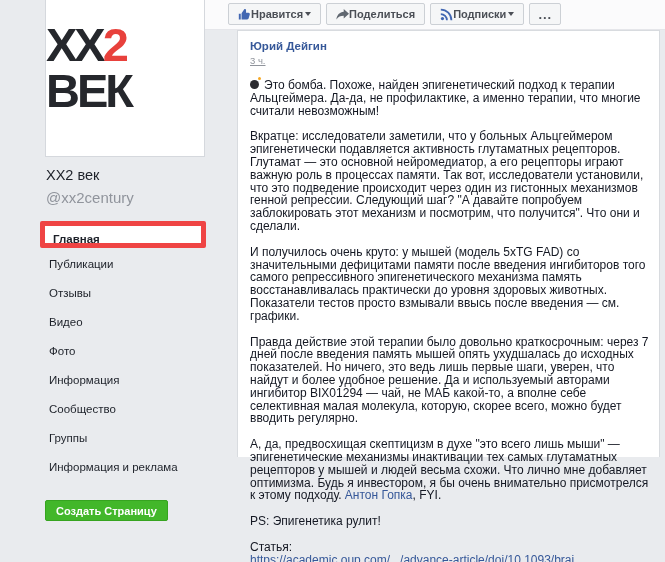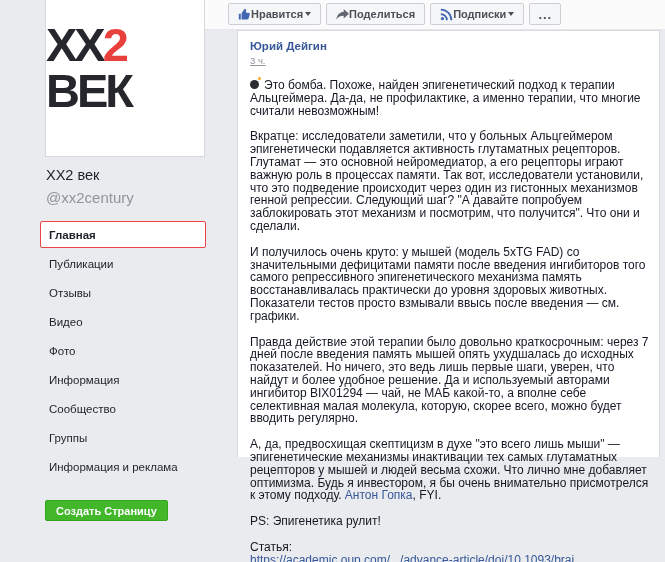--- a/index.html
+++ b/index.html
@@ -24,21 +24,21 @@
   
   .logo-card { position:absolute; left:45px; top:0; width:160px; height:157px; background:#fff;
     border:1px solid #d5d8dd; border-top:none; text-align:left; padding-top:22px; cursor:pointer; }
   .logo-l1, .logo-l2 { font-weight:bold; font-size:47px; line-height:0.98; letter-spacing:-3px; color:#25272c; }
   .logo-l1 .red { color:#e8413c; }
   .page-name { position:absolute; left:46px; top:167px; font-size:14.5px; color:#1d2129; cursor:pointer;text-align:right; }
   .handle { position:absolute; left:46px; top:189px; font-size:15px; color:#90949c; }
   .side-nav { position:absolute; left:40px; top:221px; width:166px; }
   .nav-item { height:27px; line-height:27px; padding-left:8px; margin-bottom:2px;
     font-size:11.5px; color:#1d2129; cursor:pointer; border:1px solid transparent; }
-  .nav-item.active { background:#fff; border:1px solid #ef4444; border-radius:2px; font-weight:bold; }
+  .nav-item.active { background:#fff; border:5px solid #ef4444; border-radius:2px; font-weight:bold; }
   .create-page-btn { position:absolute; left:45px; top:500px; height:21px; padding:4px 10px;
     background:#42b72a; border:1px solid #36a420; border-radius:2px;
     font-family:"Liberation Sans", sans-serif; font-size:11px; font-weight:bold; color:#fff; cursor:pointer; }
 
   
   .post-card { position:absolute; left:237px; top:30px; width:423px; height:427px;
     background:#fff; border:1px solid #d8dbdf; border-bottom:none; padding:9px 10px 0 12px; }
   .post-author { font-size:11.5px; font-weight:bold; color:#365899; cursor:pointer; }
   .post-time { font-size:9.5px; color:#90949c; margin-top:3px; cursor:pointer;text-decoration:underline; }
   .post-text p { font-size:12px; line-height:12.8px; color:#141823; margin-top:13px; }

